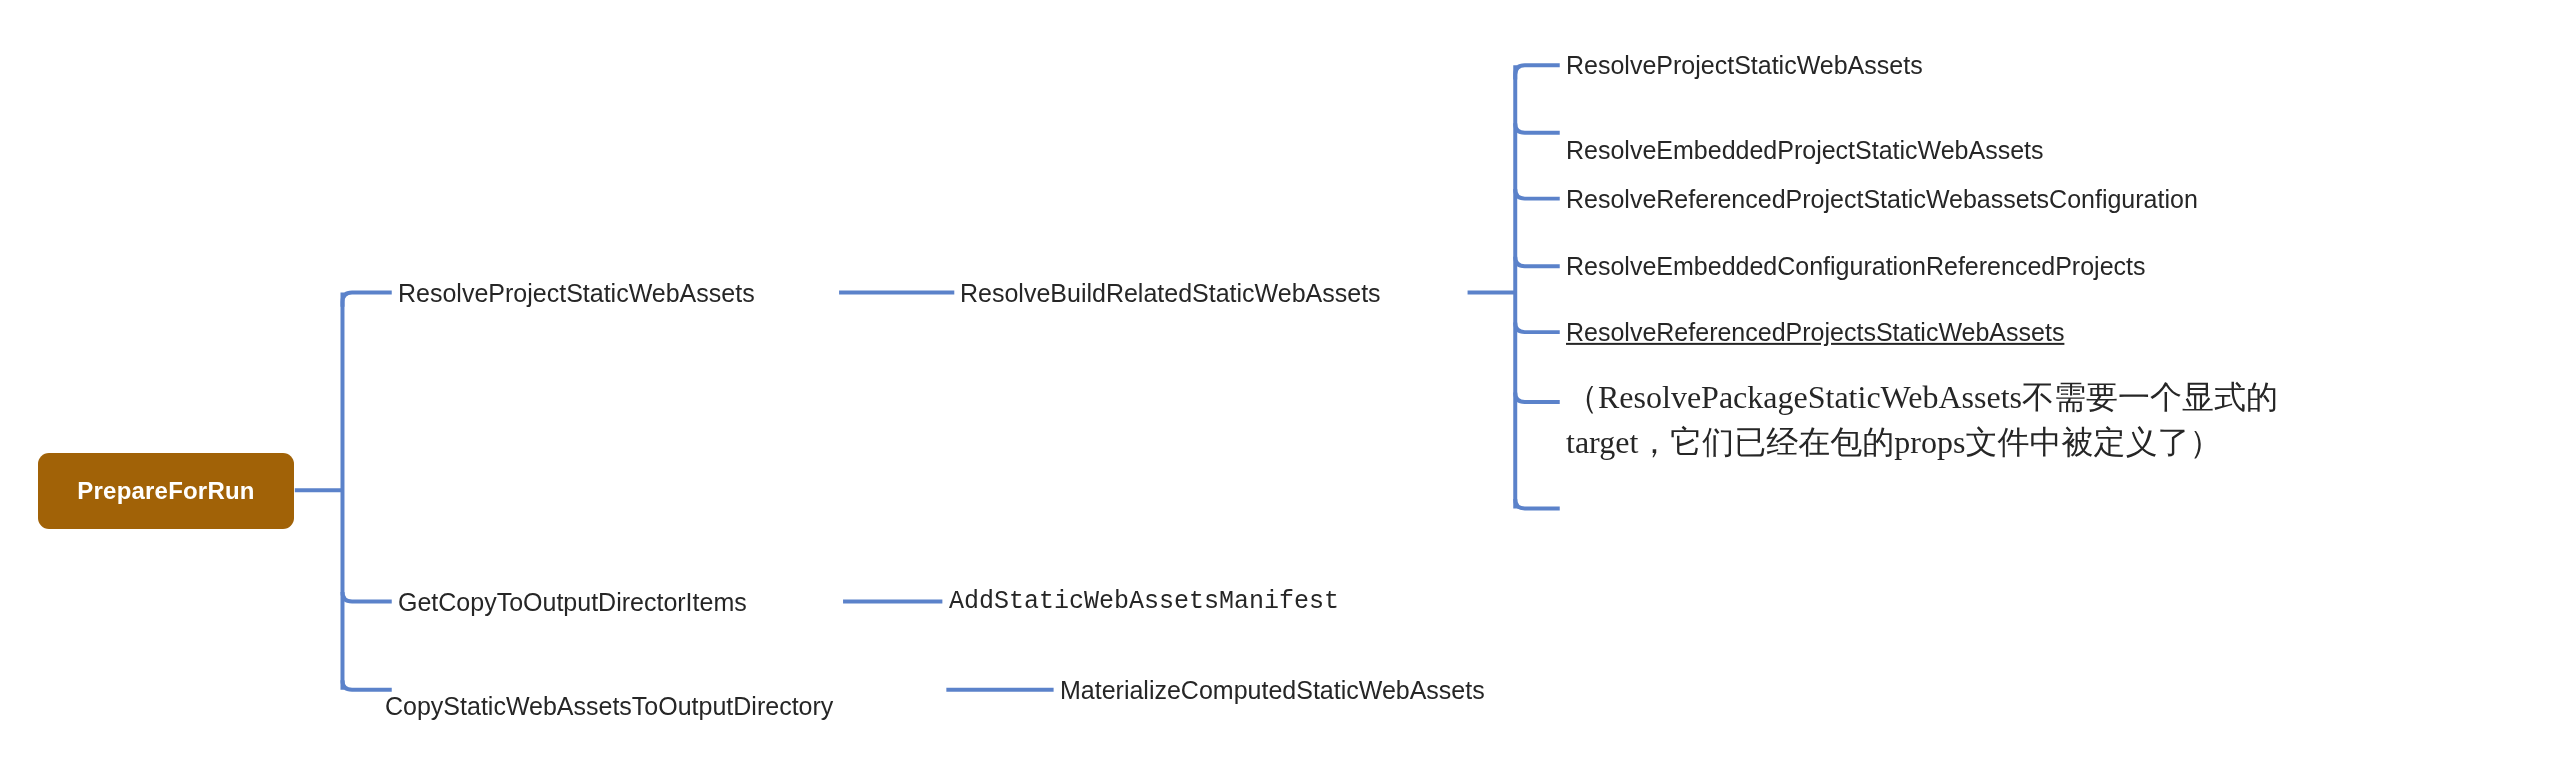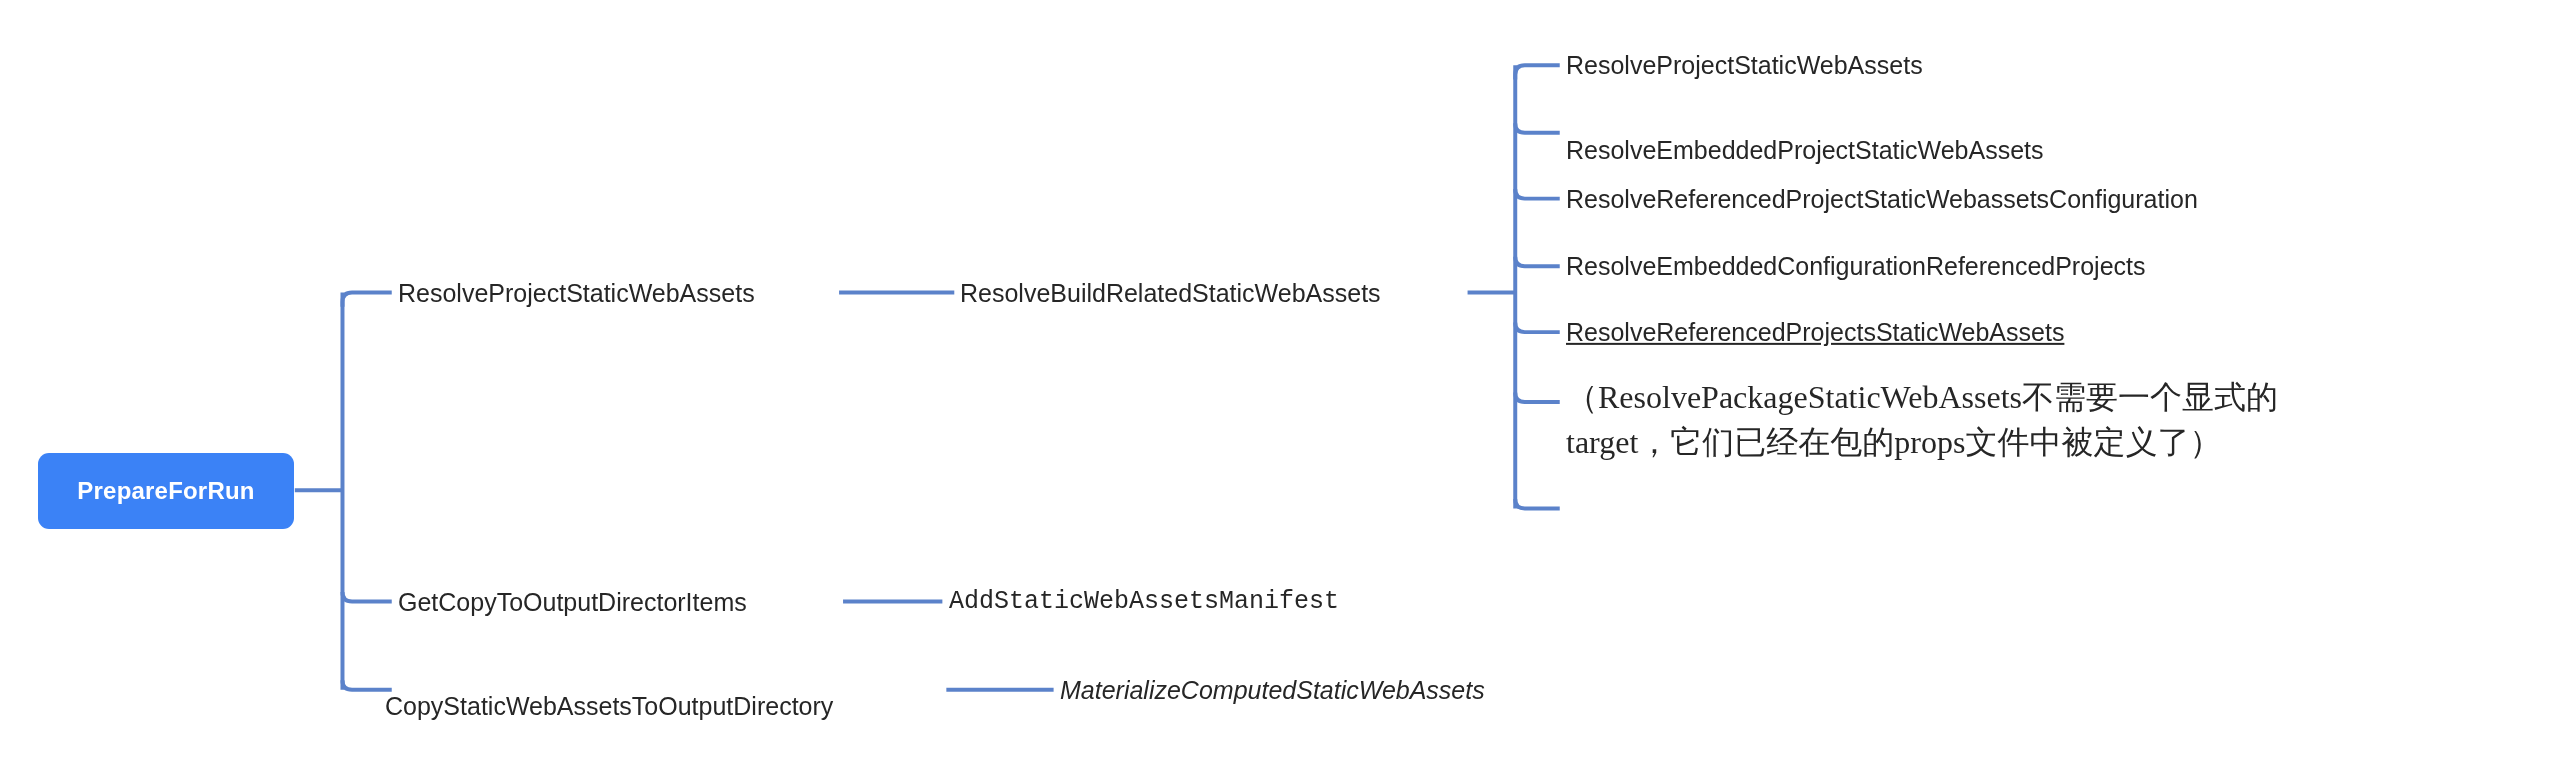--- a/index.html
+++ b/index.html
@@ -25,21 +25,21 @@
     width: 2576px;
     height: 758px;
     pointer-events: none;
   }
   .node-root {
     position: absolute;
     left: 38px;
     top: 453px;
     width: 256px;
     height: 76px;
-    background: #3b82f6;
+    background: #a16207;
     border-radius: 11px;
     display: flex;
     align-items: center;
     justify-content: center;
     box-sizing: border-box;
   }
   .node-root-label {
     color: #ffffff;
     font-size: 24px;
     font-weight: bold;
@@ -105,21 +105,21 @@
   <div class="node-text" style="left:398px; top:293px;">ResolveProjectStaticWebAssets</div>
 
   <div class="node-text" style="left:398px; top:602px;">GetCopyToOutputDirectorItems</div>
 
   <div class="node-text" style="left:385px; top:690px;margin-top:16px;">CopyStaticWebAssetsToOutputDirectory</div>
 
   <div class="node-text" style="left:960px; top:293px;">ResolveBuildRelatedStaticWebAssets</div>
 
   <div class="node-text" style="left:949px; top:602px;font-family:Liberation Mono, monospace;">AddStaticWebAssetsManifest</div>
 
-  <div class="node-text" style="left:1060px; top:690px;font-style:italic;">MaterializeComputedStaticWebAssets</div>
+  <div class="node-text" style="left:1060px; top:690px;">MaterializeComputedStaticWebAssets</div>
 
   <div class="node-text" style="left:1566px; top:65px;">ResolveProjectStaticWebAssets</div>
 
   <div class="node-text" style="left:1566px; top:150px;">ResolveEmbeddedProjectStaticWebAssets</div>
 
   <div class="node-text" style="left:1566px; top:266px;">ResolveEmbeddedConfigurationReferencedProjects</div>
 
   <div class="node-text" style="left:1566px; top:199px;">ResolveReferencedProjectStaticWebassetsConfiguration</div>
 
   <div class="node-text" style="left:1566px; top:332px;text-decoration:underline;">ResolveReferencedProjectsStaticWebAssets</div>

